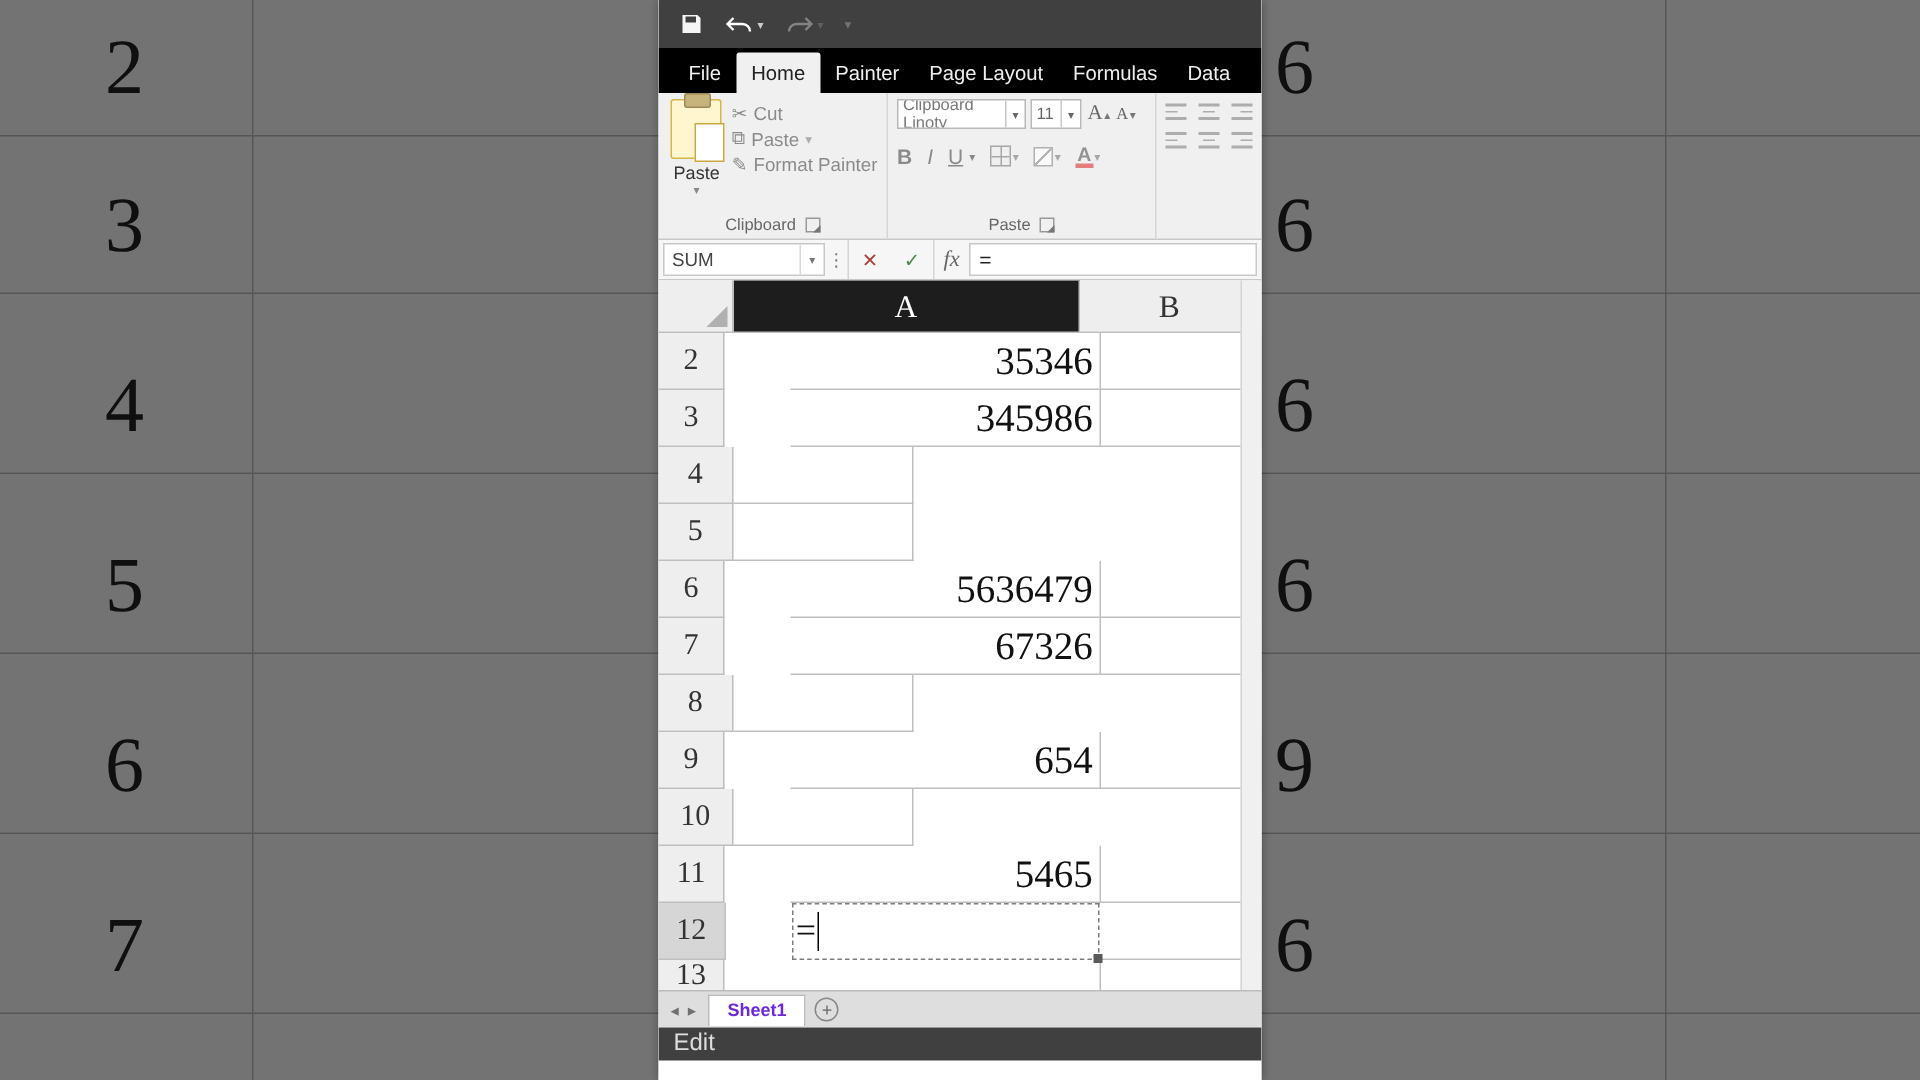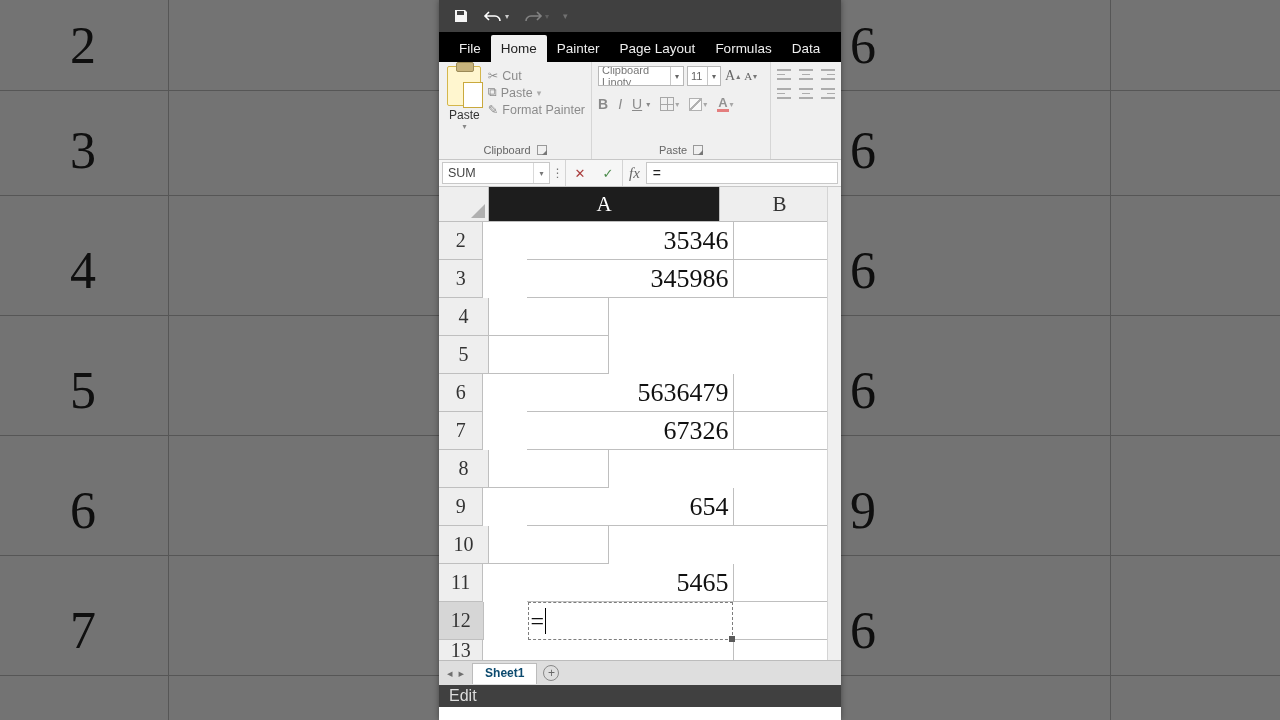--- a/index.html
+++ b/index.html
@@ -112,21 +112,21 @@
   .row.r12 .cA .eq { font:24px "Palatino Linotype",Georgia,serif; padding-left:2px; }
   .row.r12 .cA .caret-blink { width:0; border-left:1.3px solid #000; height:26px; margin-left:1px; }
   .row.r12 .cA .handle { position:absolute; right:-3px; bottom:-3px; width:6px; height:6px; background:#5a5a5a; }
   .row.r13 { height:20px; }
   .row.r13 .cell, .row.r13 .rh { border-bottom:none; }
 
   
   .tabbar { height:25px; background:#dedede; border-top:1px solid #bcbcbc; display:flex; align-items:center; padding-left:6px; gap:6px; font-size:12px; }
   .tabbar .nav { display:flex; gap:2px; opacity:0.5; }
   .tabbar .nav span { cursor:pointer; padding:0 2px; font-size:11px; }
-  .sheettab { background:#fff; border:1px solid #bcbcbc; border-bottom:none; padding:2px 12px 4px; border-radius:0 0 0 0; cursor:pointer; font-weight:600; color:#0c4a6e; }
+  .sheettab { background:#fff; border:1px solid #bcbcbc; border-bottom:none; padding:2px 12px 4px; border-radius:0 0 0 0; cursor:pointer; font-weight:600; color:#6d28d9; }
   .addsheet { width:16px; height:16px; border:1px solid #888; border-radius:50%; display:flex; align-items:center; justify-content:center; font-size:12px; color:#666; cursor:pointer; }
 
   
   .status { height:22px; background:#404040; color:#ddd; font-size:16px; display:flex; align-items:center; padding:0 10px; }
 
   .scrollv { position:absolute; right:0; top:0; width:14px; bottom:0; background:#f0f0f0; border-left:1px solid #d4d4d4; }
   .gridwrap { position:relative; }
 </style>
 </head>
 <body>

